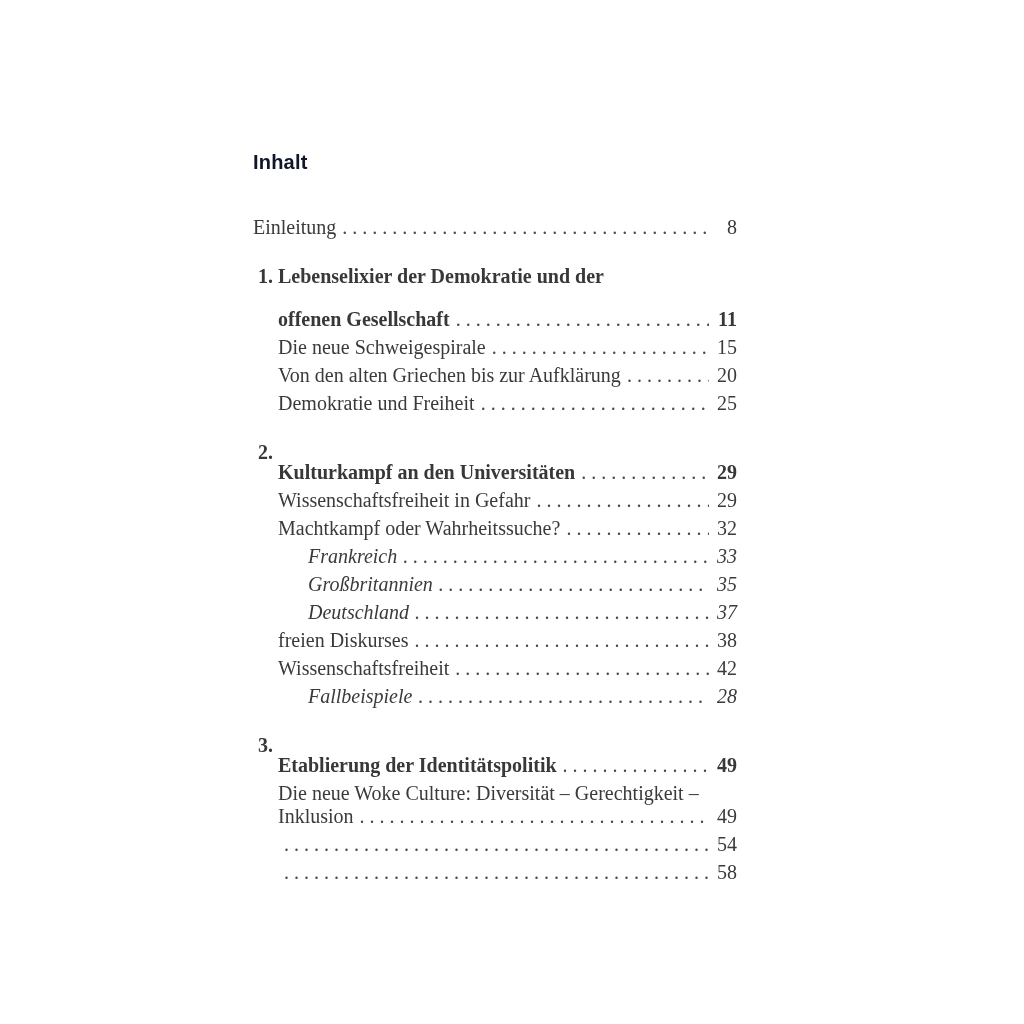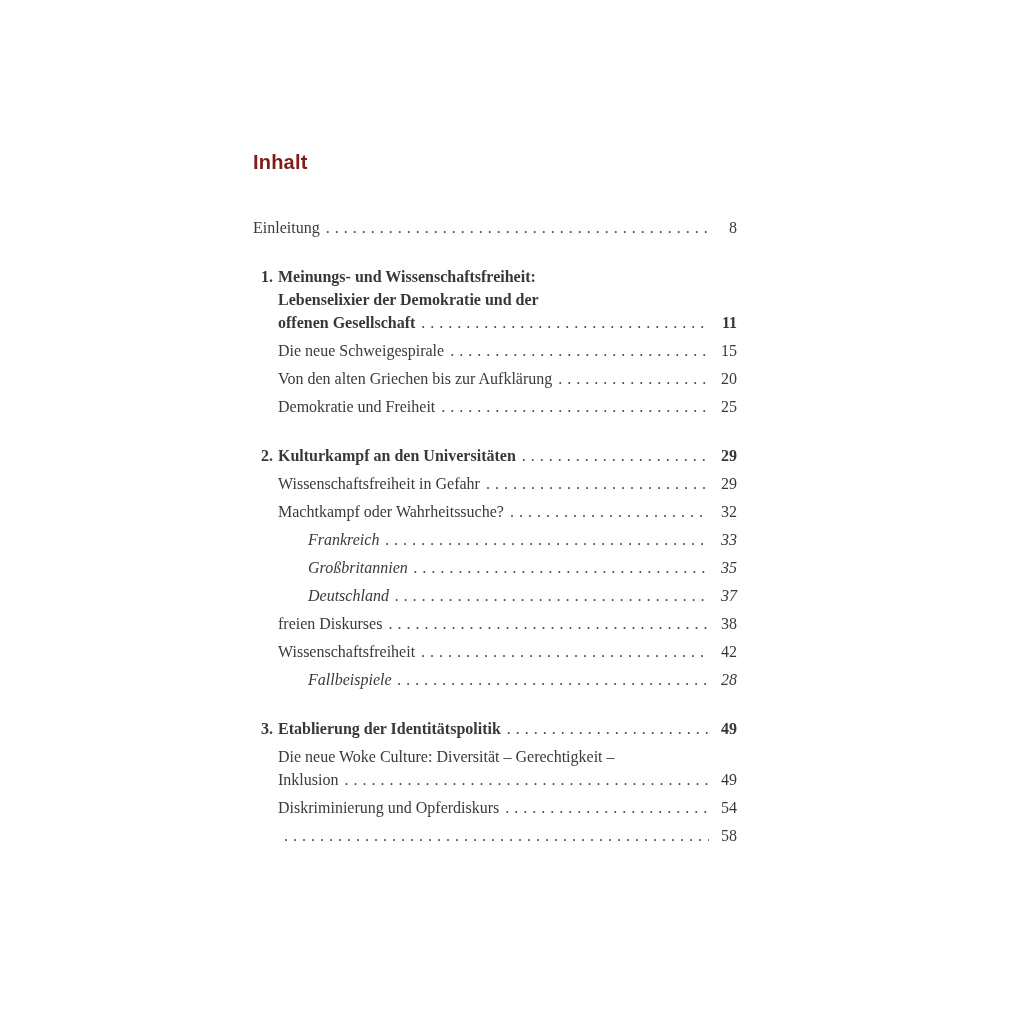--- a/index.html
+++ b/index.html
@@ -16,26 +16,26 @@
   }
   .page {
     padding: 150px 0 0 253px;
     width: 484px;
   }
   .title {
     font-family: "Liberation Sans", sans-serif;
     font-weight: 700;
     font-size: 20px;
     line-height: 24px;
-    color: #7f1d1d;
+    color: #0f172a;
     margin: 0 0 42px 0;
     letter-spacing: 0.2px;
   }
   .toc {
-    font-size: 16px;
+    font-size: 20px;
     line-height: 23px;
   }
   .entry {
     margin-bottom: 5px;
     position: relative;
   }
   .entry.section-start {
     margin-top: 26px;
   }
   .entry.level-1 { padding-left: 25px; }
@@ -64,38 +64,37 @@
     margin-left: 6px;
     color: #4a4a4a;
     font-weight: 400;
   }
   .pg {
     flex: none;
     min-width: 22px;
     text-align: right;
     padding-left: 6px;
   }
-  .entry.bold .pg { font-weight: 700; }
+  .entry.bold .pg { font-weight: 700; margin-top: 20px; }
 </style>
 </head>
 <body>
 
 <div class="page">
   <h1 class="title">Inhalt</h1>
   <div class="toc">
       <div class="entry level-0">
         <div class="line last">
           <span class="t">Einleitung</span>
           <span class="leader">........................................................................................................................</span>
           <span class="pg">8</span>
         </div>
       </div>
       <div class="entry level-1 bold section-start">
         <span class="num">1.</span>
-        <div class="line"><span class="t">Meinungs- und Wissenschaftsfreiheit:</span></div>
         <div class="line"><span class="t">Lebenselixier der Demokratie und der</span></div>
         <div class="line last">
           <span class="t">offenen Gesellschaft</span>
           <span class="leader">........................................................................................................................</span>
           <span class="pg">11</span>
         </div>
       </div>
       <div class="entry level-1">
         <div class="line last">
           <span class="t">Die neue Schweigespirale</span>
@@ -192,21 +191,20 @@
       <div class="entry level-1">
         <div class="line"><span class="t">Die neue Woke Culture: Diversität – Gerechtigkeit –</span></div>
         <div class="line last">
           <span class="t">Inklusion</span>
           <span class="leader">........................................................................................................................</span>
           <span class="pg">49</span>
         </div>
       </div>
       <div class="entry level-1">
         <div class="line last">
-          <span class="t">Diskriminierung und Opferdiskurs</span>
           <span class="leader">........................................................................................................................</span>
           <span class="pg">54</span>
         </div>
       </div>
       <div class="entry level-1">
         <div class="line last">
           <span class="leader">........................................................................................................................</span>
           <span class="pg">58</span>
         </div>
       </div>

